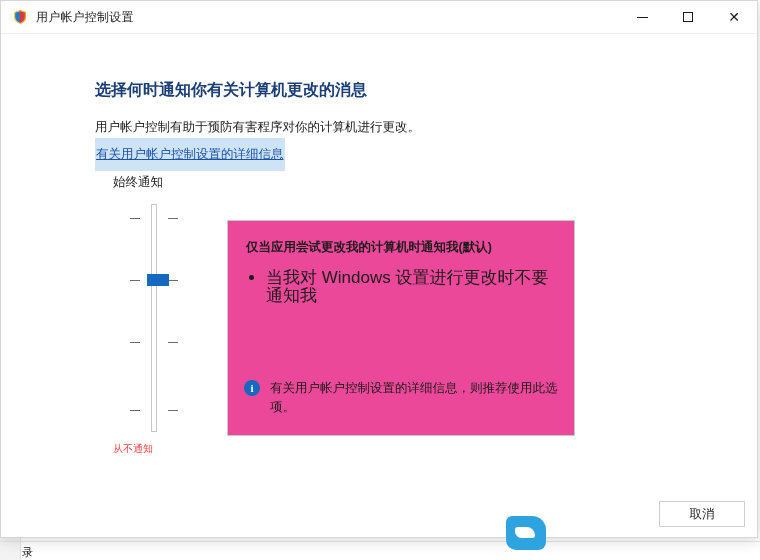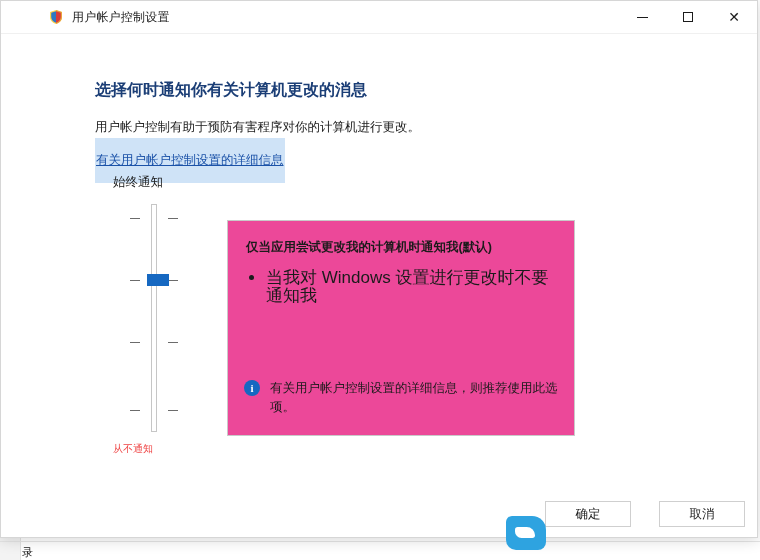--- a/index.html
+++ b/index.html
@@ -83,21 +83,20 @@
     box-sizing: border-box;
   }
 
   .titlebar {
     height: 32px;
     display: flex;
     align-items: center;
     background: #ffffff;
     border-bottom: 1px solid #f0f0f0;
     position: relative;
-    padding-left: 36px;
   }
   .title-icon {
     width: 16px;
     height: 16px;
     margin-left: 11px;
     margin-right: 8px;
     flex: 0 0 auto;
     position: relative;
   }
   .title-text {
@@ -167,21 +166,21 @@
     color: #1b1b1b;
   }
   .link {
     position: absolute;
     left: 94px;
     top: 104px;
     font-size: 12.5px;
     color: #1b52a8;
     text-decoration: underline;
     background: #cfe3f7;
-    padding: 14px 1px;
+    padding: 8px 1px;
     cursor: pointer;
   }
 
   .label-top {
     position: absolute;
     left: 112px;
     top: 140px;
     font-size: 12.5px;
     color: #1b1b1b;
   }
@@ -433,21 +432,20 @@
       <ul class="panel-bullets">
         <li>当我对 Windows 设置进行更改时不要通知我</li>
       </ul>
       <div class="panel-note">
         <div class="info-icon">i</div>
         <div class="note-text">有关用户帐户控制设置的详细信息，则推荐使用此选项。</div>
       </div>
     </div>
 
     <div class="footer">
-      <button class="btn btn-ok">确定</button>
       <button class="btn btn-cancel">取消</button>
     </div>
 
   </div>
 </div>
 
 <div class="watermark">
   <div class="wm-bird"></div>
 </div>
 

